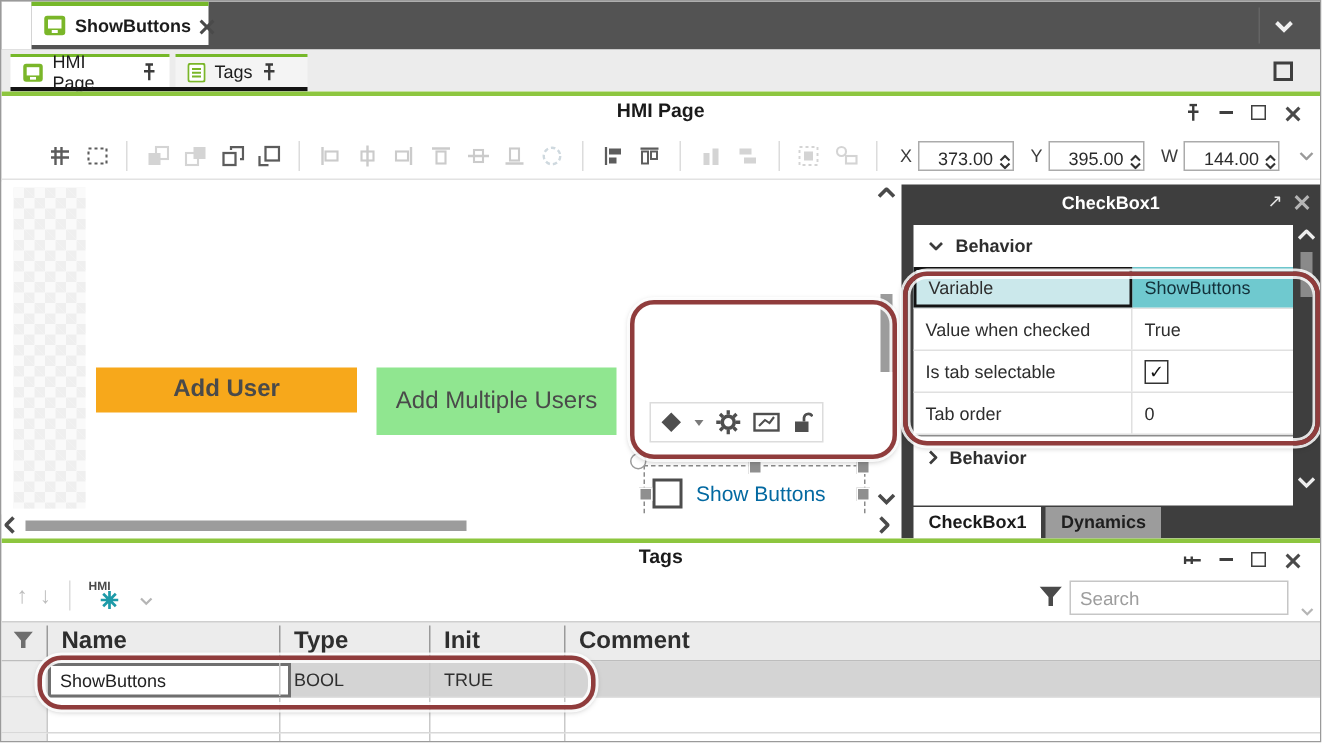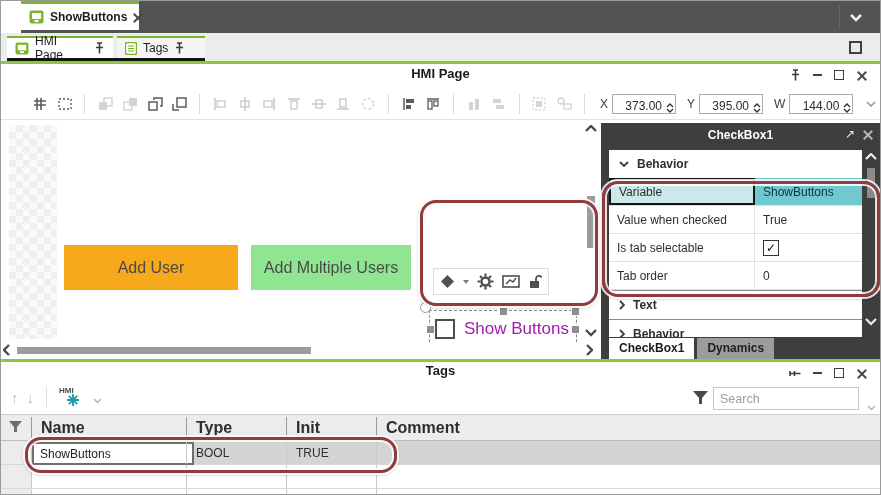--- a/index.html
+++ b/index.html
@@ -38,21 +38,21 @@
   .spin .val{font-size:12px;color:#2b2b2b;}
   .spin .car{display:flex;flex-direction:column;line-height:5px;}
   
   .canvas{position:absolute;left:0;top:60px;width:598px;height:222px;background:#fff;overflow:hidden;}
   .checker{position:absolute;left:8px;top:4px;width:48px;height:214px;background-color:#fafafa;
     background-image:linear-gradient(45deg,#efefef 25%,transparent 25%,transparent 75%,#efefef 75%),linear-gradient(45deg,#efefef 25%,transparent 25%,transparent 75%,#efefef 75%);
     background-size:14px 14px;background-position:0 0,7px 7px;}
   .btn-widget{position:absolute;display:flex;align-items:center;justify-content:center;font-size:16px;color:#4a4a4a;}
   .sel-frame{position:absolute;left:428px;top:189px;width:148px;height:37px;border:1px dashed #8a8a8a;display:flex;align-items:center;gap:9px;padding-left:5px;box-sizing:border-box;background:#fff;}
   .cb-box{width:16px;height:16px;border:2px solid #4d4d4d;background:#fff;}
-  .cb-lbl{font-size:17px;color:#a21caf;}
+  .cb-lbl{font-size:14px;color:#0369a1;}
   .hdl{position:absolute;width:7px;height:7px;background:#8f8f8f;border:1px solid #fff;}
   .hdl-c{position:absolute;width:9px;height:9px;border:1.5px solid #9a9a9a;border-radius:50%;background:#fff;}
   .float-tb{position:absolute;left:432px;top:147px;width:116px;height:27px;background:#fff;border:1px solid #dcdcdc;display:flex;align-items:center;gap:8px;padding:0 6px;box-sizing:border-box;}
   .dd-tri{width:0;height:0;border-left:4px solid transparent;border-right:4px solid transparent;border-top:5px solid #5a5a5a;}
   
   .vscroll{position:absolute;left:582px;top:62px;width:16px;height:220px;}
   .vthumb{position:absolute;left:4px;top:73px;width:8px;height:52px;background:#9c9c9c;}
   .hscroll{position:absolute;left:0px;top:282px;width:598px;height:14px;}
   .hthumb{position:absolute;left:16px;top:4px;width:294px;height:7px;background:#9c9c9c;}
   
@@ -338,21 +338,21 @@
       </span>
       <span class="tb-ic" style="margin-left:2px;">
           <svg width="10" height="6">
             <polyline points="1,1 5,5 9,1" fill="none" stroke="#9a9a9a" stroke-width="1.6"></polyline>
           </svg>
         </span>
     </div>
 
     <div class="canvas">
       <div class="checker"></div>
-      <div class="btn-widget" style="left:63px;top:124px;width:174px;height:45px;background:#f7a81b;">
+      <div class="btn-widget" style="left:63px;top:124px;width:174px;height:30px;background:#f7a81b;font-weight:bold;">
         <span>Add User</span>
       </div>
       <div class="btn-widget" style="left:250px;top:124px;width:160px;height:45px;background:#90e690;">
         <span>Add Multiple Users</span>
       </div>
 
       <div class="float-tb">
         <span>
             <svg width="15" height="15">
               <polygon points="7.5,1 14,7.5 7.5,14 1,7.5" fill="#4f4f4f"></polygon>
@@ -436,26 +436,20 @@
       </div>
       <div class="prow">
         <span class="pl">Is tab selectable</span>
         <span class="pv">
             <span class="pcheck">✓</span>
           </span>
       </div>
       <div class="prow">
         <span class="pl">Tab order</span>
         <span class="pv">0</span>
-      </div>
-      <div class="sec-hdr" style="border-top:1px solid #8d8d8d;">
-        <svg width="6" height="10">
-            <polyline points="1,1 5,5 1,9" fill="none" stroke="#3c3c3c" stroke-width="1.8"></polyline>
-          </svg>
-        <span>Text</span>
       </div>
       <div class="sec-hdr" style="border-top:1px solid #8d8d8d;">
         <svg width="6" height="10">
             <polyline points="1,1 5,5 1,9" fill="none" stroke="#3c3c3c" stroke-width="1.8"></polyline>
           </svg>
         <span>Behavior</span>
       </div>
     </div>
     <div class="props-scroll">
       <svg width="12" height="8" style="position:absolute;left:3px;top:3px;">

